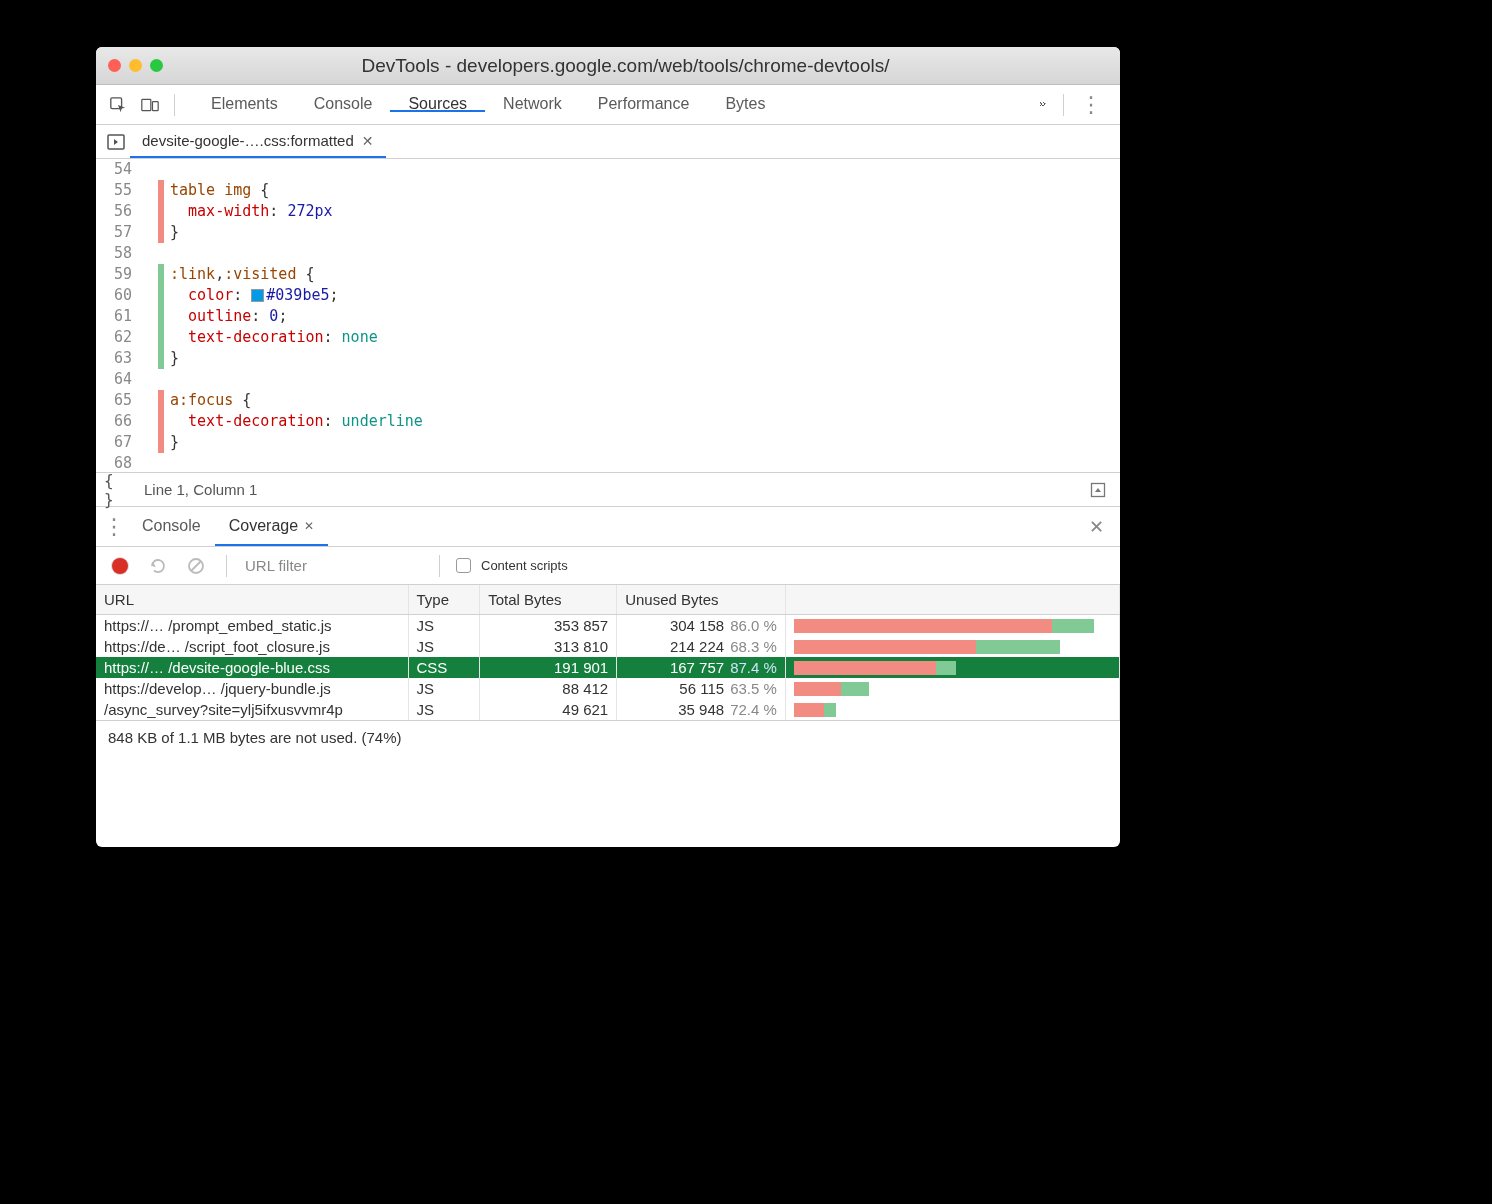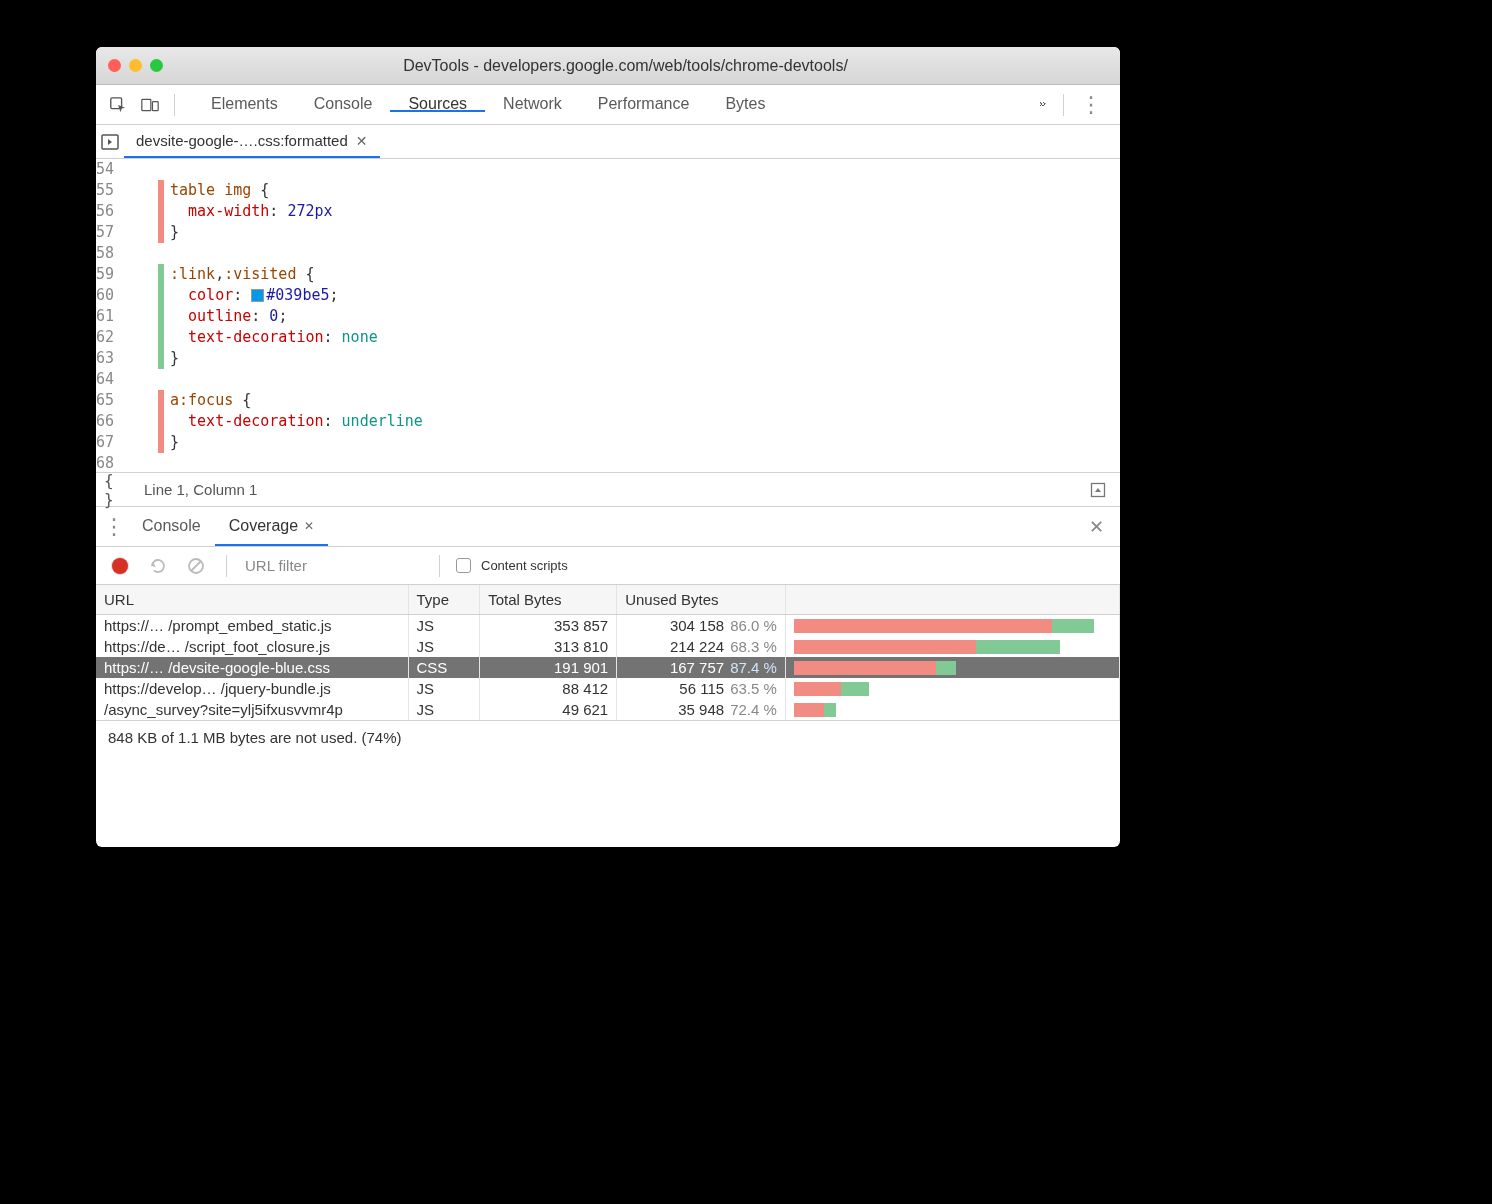--- a/index.html
+++ b/index.html
@@ -35,21 +35,21 @@
     align-items: center;
     position: relative;
   }
   .traffic { display:flex; gap:8px; margin-left:12px; }
   .dot { width:13px; height:13px; border-radius:50%; }
   .dot.red { background:#ff5f57; }
   .dot.yel { background:#ffbd2e; }
   .dot.grn { background:#28c940; }
   .titlebar .title {
     position:absolute; left:1px; right:0; text-align:center;
-    font-size:16px; color:#333; font-weight:400;
+    font-size:19px; color:#333; font-weight:400;
     pointer-events:none;
     margin-left:34px;
   }
   
   .tabstrip {
     height: 40px;
     border-bottom: 1px solid #d0d0d0;
     display:flex; align-items:center;
     padding: 12px 8px;
     gap: 0;
@@ -67,20 +67,21 @@
     border-bottom: 2px solid transparent;
   }
   .tab.active { color:#333; border-bottom-color:#1a73e8; }
   .overflow { padding:0 10px; color:#555; }
   .kebab { padding:0 10px; color:#888; font-size:22px; }
   
   .srctabbar {
     height: 34px;
     border-bottom: 1px solid #d0d0d0;
     display:flex; align-items:center;
+    padding-left:6px;
   }
   .srctabbar .icon-btn { width:28px; }
   .srctab {
     height:100%;
     display:flex; align-items:center; gap:8px;
     padding:0 12px;
     font-size:15px; color:#333;
     border-bottom:2px solid #1a73e8;
   }
   .srctab .close { color:#666; font-size:14px; cursor:pointer; }
@@ -90,21 +91,21 @@
     overflow:hidden;
     display:flex;
     font-family: Menlo, Consolas, monospace;
     font-size:15px;
     line-height:21px;
     background:#fff;
     border-bottom:1px solid #d0d0d0;
   }
   .gutter {
     width:62px;
-    text-align:left;
+    text-align:center;
     padding-right:8px;
     color:#888;
     background:#fff;
   }
   .gutter .ln { height:21px; }
   .covbar { width:6px; }
   .covbar .seg { height:21px; }
   .seg.red { background:#f28b82; }
   .seg.green { background:#81c995; }
   .codecol { flex:1; padding-left:6px; white-space:pre; }
@@ -150,21 +151,21 @@
   .cov-table { width:100%; border-collapse:collapse; font-size:15px; }
   .cov-table th {
     text-align:left; font-weight:400; color:#333;
     padding:6px 8px; border-bottom:1px solid #d0d0d0; border-right:1px solid #e4e4e4;
     background:#f6f6f6;
   }
   .cov-table td {
     padding:2px 8px; border-right:1px solid #e4e4e4;
     white-space:nowrap; overflow:hidden; text-overflow:ellipsis;
   }
-  .cov-table tr.sel td { background:#737373; color:#fff; }
+  .cov-table tr.sel td { background:#15803d; color:#fff; }
   .cov-table td.num { text-align:right; font-variant-numeric:tabular-nums; }
   .cov-table td.unused { text-align:right; }
   .cov-table .pct { color:#888; margin-left:6px; }
   .cov-table tr.sel .pct { color:#cfe3fb; }
   .barcell { width:300px; }
   .bar { height:14px; background:transparent; display:flex; }
   .bar .u { background:#f28b82; height:100%; }
   .bar .g { background:#81c995; height:100%; }
   
   .cov-footer {

